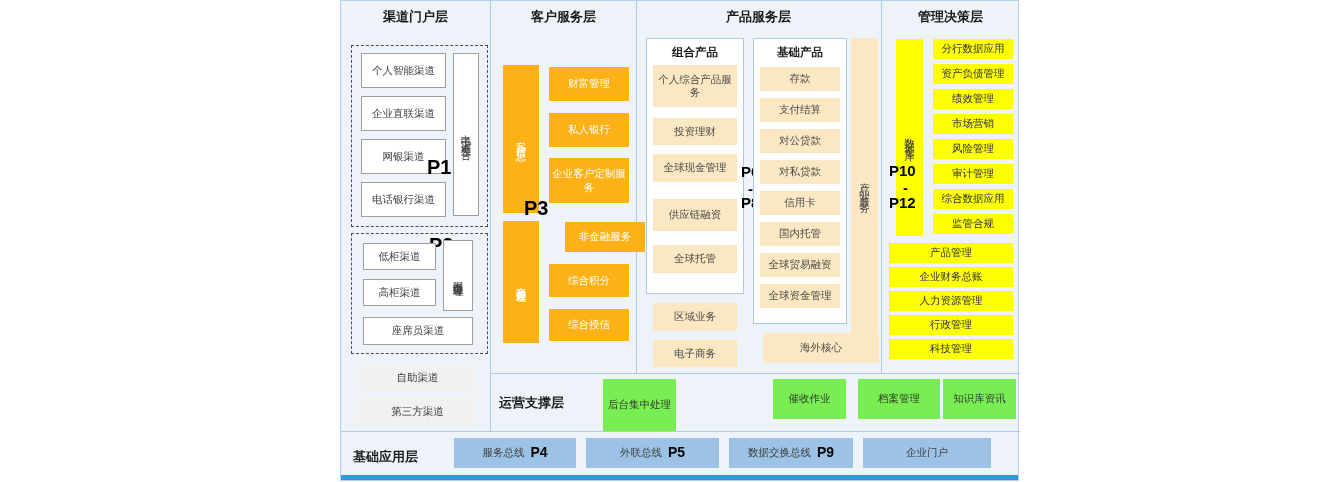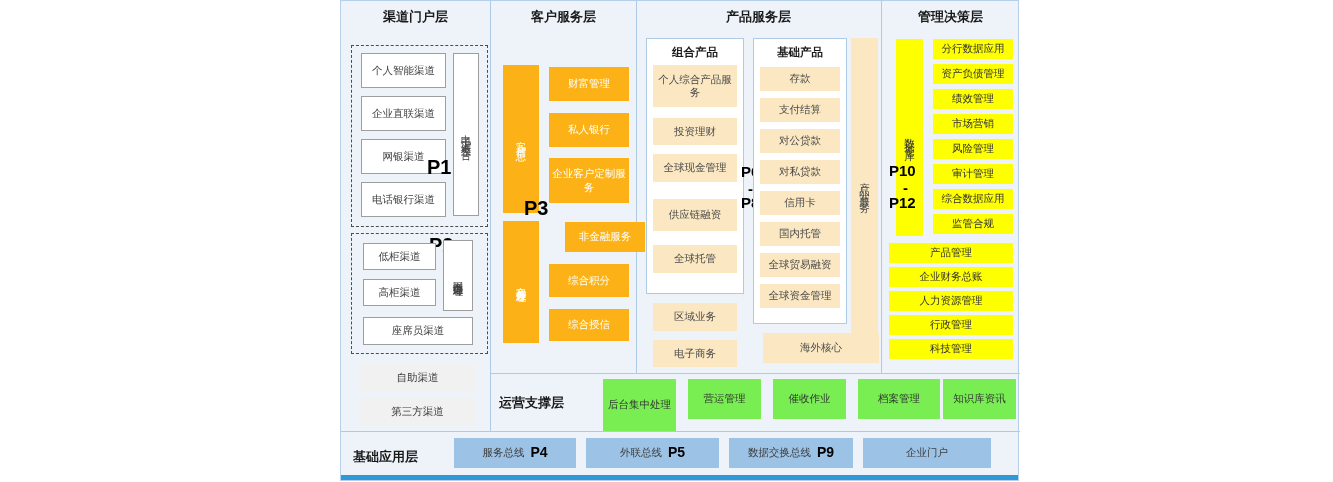--- a/index.html
+++ b/index.html
@@ -127,21 +127,20 @@
   <div class="abs plabel p15" style="left:548px;top:194px">P12</div>
 
   <div class="abs box yellow" style="left:548px;top:242px;width:124px;height:20px">产品管理</div>
   <div class="abs box yellow" style="left:548px;top:266px;width:124px;height:20px">企业财务总账</div>
   <div class="abs box yellow" style="left:548px;top:290px;width:124px;height:20px">人力资源管理</div>
   <div class="abs box yellow" style="left:548px;top:314px;width:124px;height:20px">行政管理</div>
   <div class="abs box yellow" style="left:548px;top:338px;width:124px;height:20px">科技管理</div>
 
   <div class="abs col-title" style="left:158px;top:393px;width:90px;text-align:left">运营支撑层</div>
   <div class="abs box green" style="left:262px;top:378px;width:73px;height:52px">后台集中处理</div>
-  <div class="abs box green" style="left:347px;top:378px;width:73px;height:40px">营运管理</div>
   <div class="abs box green" style="left:432px;top:378px;width:73px;height:40px">催收作业</div>
   <div class="abs box green" style="left:517px;top:378px;width:82px;height:40px">档案管理</div>
   <div class="abs box green" style="left:602px;top:378px;width:73px;height:40px">知识库资讯</div>
 
   <div class="abs col-title" style="left:12px;top:447px;width:85px;text-align:left">基础应用层</div>
   <div class="abs box blue" style="left:113px;top:437px;width:122px;height:30px">
     <span class="fnd-label">服务总线</span>
     <span class="fnd-p">P4</span>
   </div>
   <div class="abs box blue" style="left:245px;top:437px;width:133px;height:30px">

